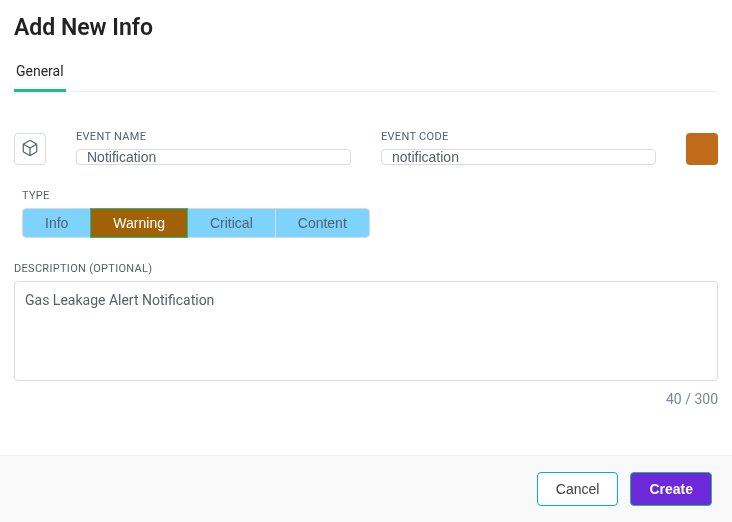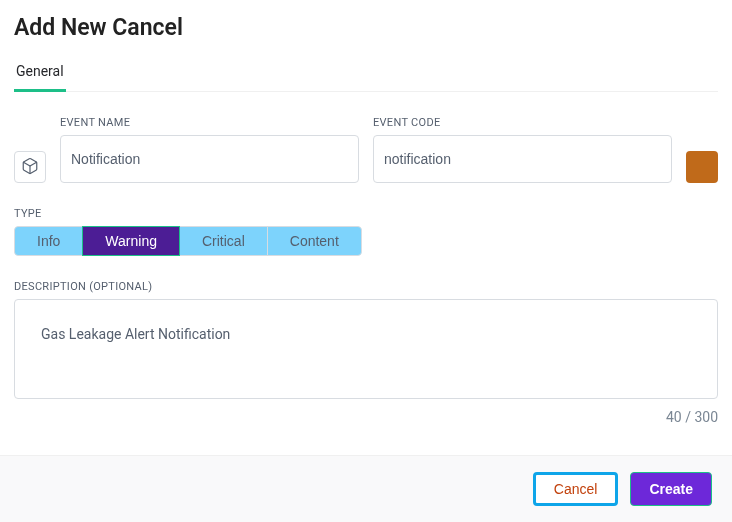--- a/index.html
+++ b/index.html
@@ -40,21 +40,21 @@
     color: #6b7280;
     cursor: pointer;
     margin-bottom: -1px;
   }
   .tab.active {
     color: #26272b;
     border-bottom: 3px solid #1dbf88;
   }
   .row {
     display: flex;
-    gap: 14px;
+    gap: 30px;
     align-items: flex-end;
     margin-bottom: 24px;
   }
   .field {
     display: flex;
     flex-direction: column;
   }
   .label {
     font-size: 11px;
     letter-spacing: 0.3px;
@@ -70,38 +70,39 @@
     background: #fff;
     display: flex;
     align-items: center;
     justify-content: center;
     color: #555f6e;
   }
   .cube-btn svg { width: 18px; height: 18px; }
   .name-col { flex: 1 1 43%; }
   .code-col { flex: 1 1 43%; }
   .text-input {
-    height: 48px;
+    height: 16px;
     border: 1px solid #d8dce1;
     border-radius: 4px;
     padding: 0 10px;
     font-size: 14px;
     color: #555f6e;
     background: #fff;
     outline: none;
   }
   .color-swatch {
     width: 32px;
     height: 32px;
     border-radius: 4px;
     cursor: pointer;
     border: none;
   }
   .type-group {
     margin-bottom: 24px;
+    margin-left: 8px;
   }
   .seg {
     display: inline-flex;
     border-radius: 4px;
     overflow: hidden;
   }
   .seg-btn {
     border: 1px solid #d8dce1;
     background: #7dd3fc;
     font-size: 14px;
@@ -114,32 +115,32 @@
   .seg-btn:first-child {
     margin-left: 0;
     border-top-left-radius: 4px;
     border-bottom-left-radius: 4px;
   }
   .seg-btn:last-child {
     border-top-right-radius: 4px;
     border-bottom-right-radius: 4px;
   }
   .seg-btn.selected {
-    background: #4c1d95;
+    background: #a16207;
     border-color: #1dbf88;
     color: #fff;
     position: relative;
     z-index: 1;
   }
   .desc-group { }
   .textarea {
     width: 100%;
     border: 1px solid #d8dce1;
     border-radius: 4px;
-    padding: 26px;
+    padding: 10px;
     font-size: 14px;
     color: #555f6e;
     resize: none;
     height: 100px;
     font-family: inherit;
     outline: none;
   }
   .counter {
     text-align: right;
     font-size: 14px;
@@ -156,36 +157,36 @@
   }
   .btn {
     height: 34px;
     padding: 0 18px;
     border-radius: 4px;
     font-size: 14px;
     cursor: pointer;
   }
   .btn-secondary {
     background: #fff;
-    border: 3px solid #0ea5e9;
-    color: #c2410c;
+    border: 1px solid #0ea5e9;
+    color: #404040;
   }
   .btn-primary {
     background: #6d28d9;
     border: 1px solid #1dbf88;
     color: #fff;
     font-weight: 600;
   }
 </style>
 </head>
 <body>
 
 <div class="wrap">
   <div class="content">
-    <h1>Add New Cancel</h1>
+    <h1>Add New Info</h1>
 
     <div class="tabs">
       <div class="tab active">General</div>
     </div>
 
     <div class="row">
       <div class="field" style="width:32px;">
         <div style="height:17px;"></div>
         <button class="cube-btn">
           <span>

